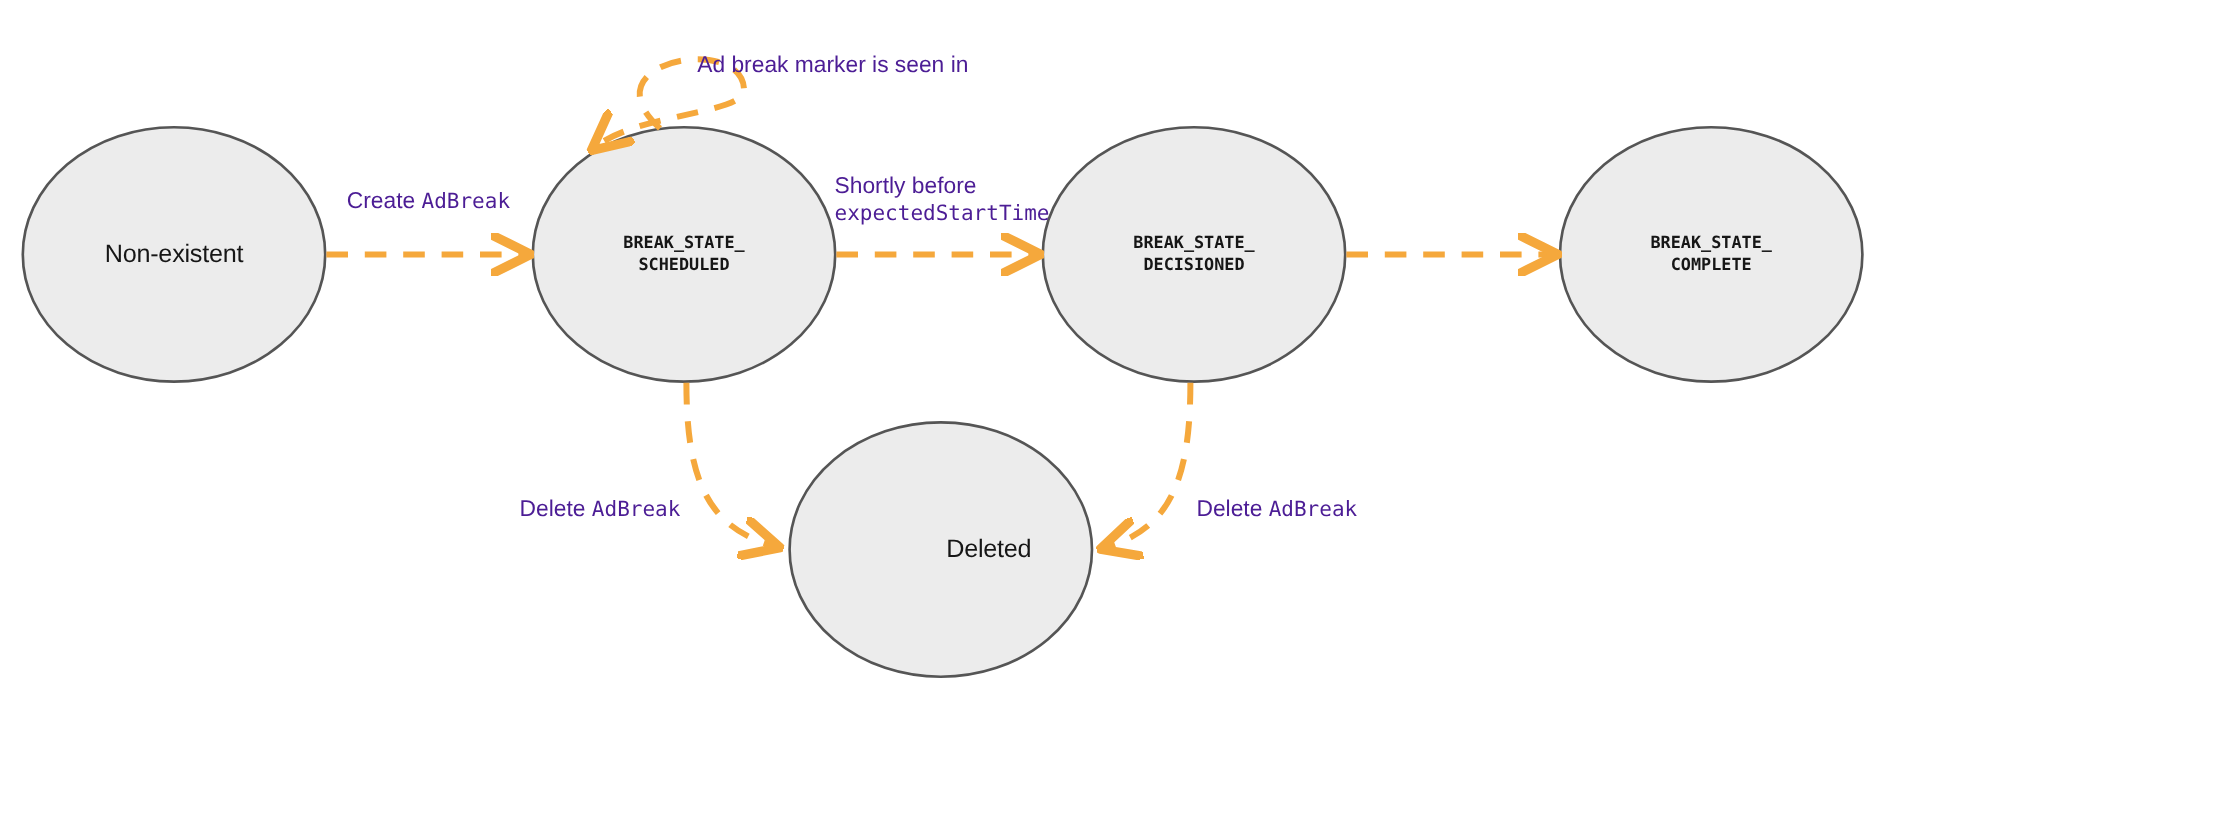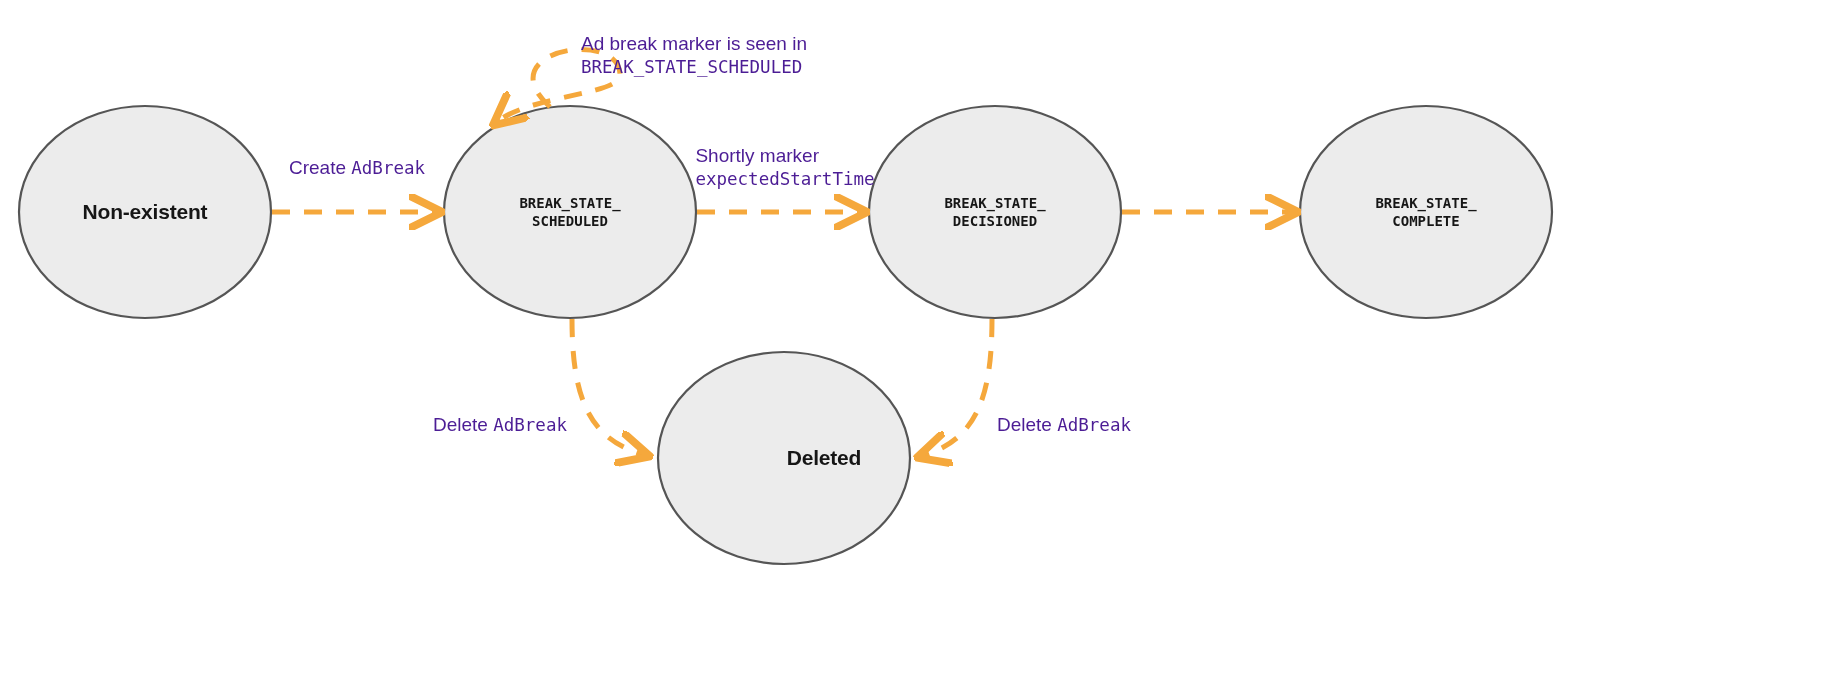--- a/index.html
+++ b/index.html
@@ -29,21 +29,21 @@
   .node-label {
     position: absolute;
     text-align: center;
     transform: translate(-50%, -50%);
     pointer-events: none;
     line-height: 1.30;
     color: #161616;
   }
   .node-label.plain {
     font-family: "Liberation Sans", sans-serif;
-    font-weight: bold;
+    font-weight: normal;
     font-size: 21px;
     letter-spacing: -0.2px;
   }
   .node-label.mono {
     font-family: "DejaVu Sans Mono", monospace;
     font-weight: bold;
     font-size: 14px;
     letter-spacing: 0px;
   }
   .edge-label {
@@ -138,25 +138,24 @@
   <div class="node-label plain" style="left:824px; top:458px;">
     <span>Deleted</span>
   </div>
 
   <div class="edge-label center" style="left:357px; top:168px;">
     <span>Create </span><span class="mono-run">AdBreak</span>
   </div>
 
   <div class="edge-label" style="left:694px; top:55px;">
     <div>Ad break marker is seen in</div>
-    <div class="mono-run">BREAK_STATE_SCHEDULED</div>
   </div>
 
   <div class="edge-label" style="left:785px; top:167px;">
-    <div>Shortly marker</div>
+    <div>Shortly before</div>
     <div class="mono-run">expectedStartTime</div>
   </div>
 
 
   <div class="edge-label center" style="left:500px; top:425px;">
     <span>Delete </span><span class="mono-run">AdBreak</span>
   </div>
 
   <div class="edge-label center" style="left:1064px; top:425px;">
     <span>Delete </span><span class="mono-run">AdBreak</span>

